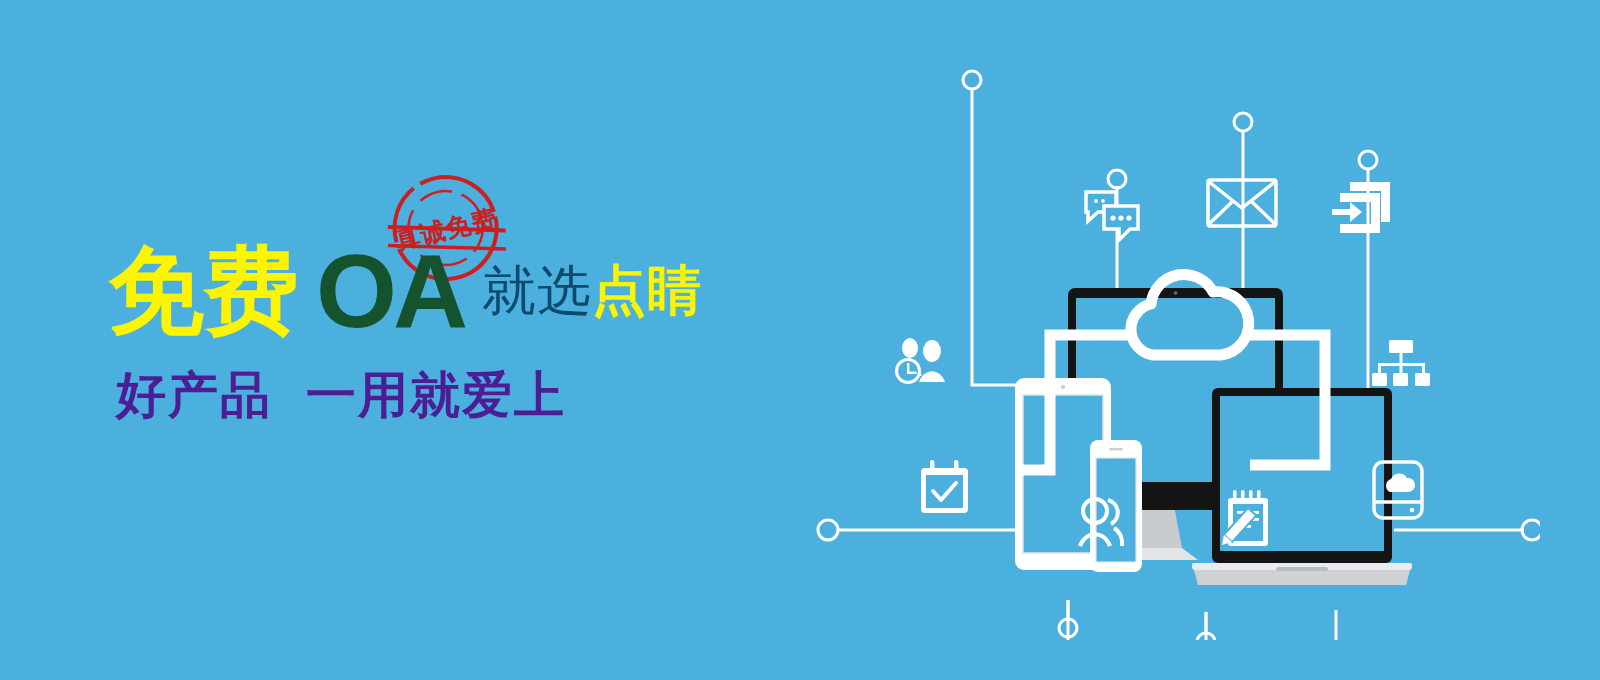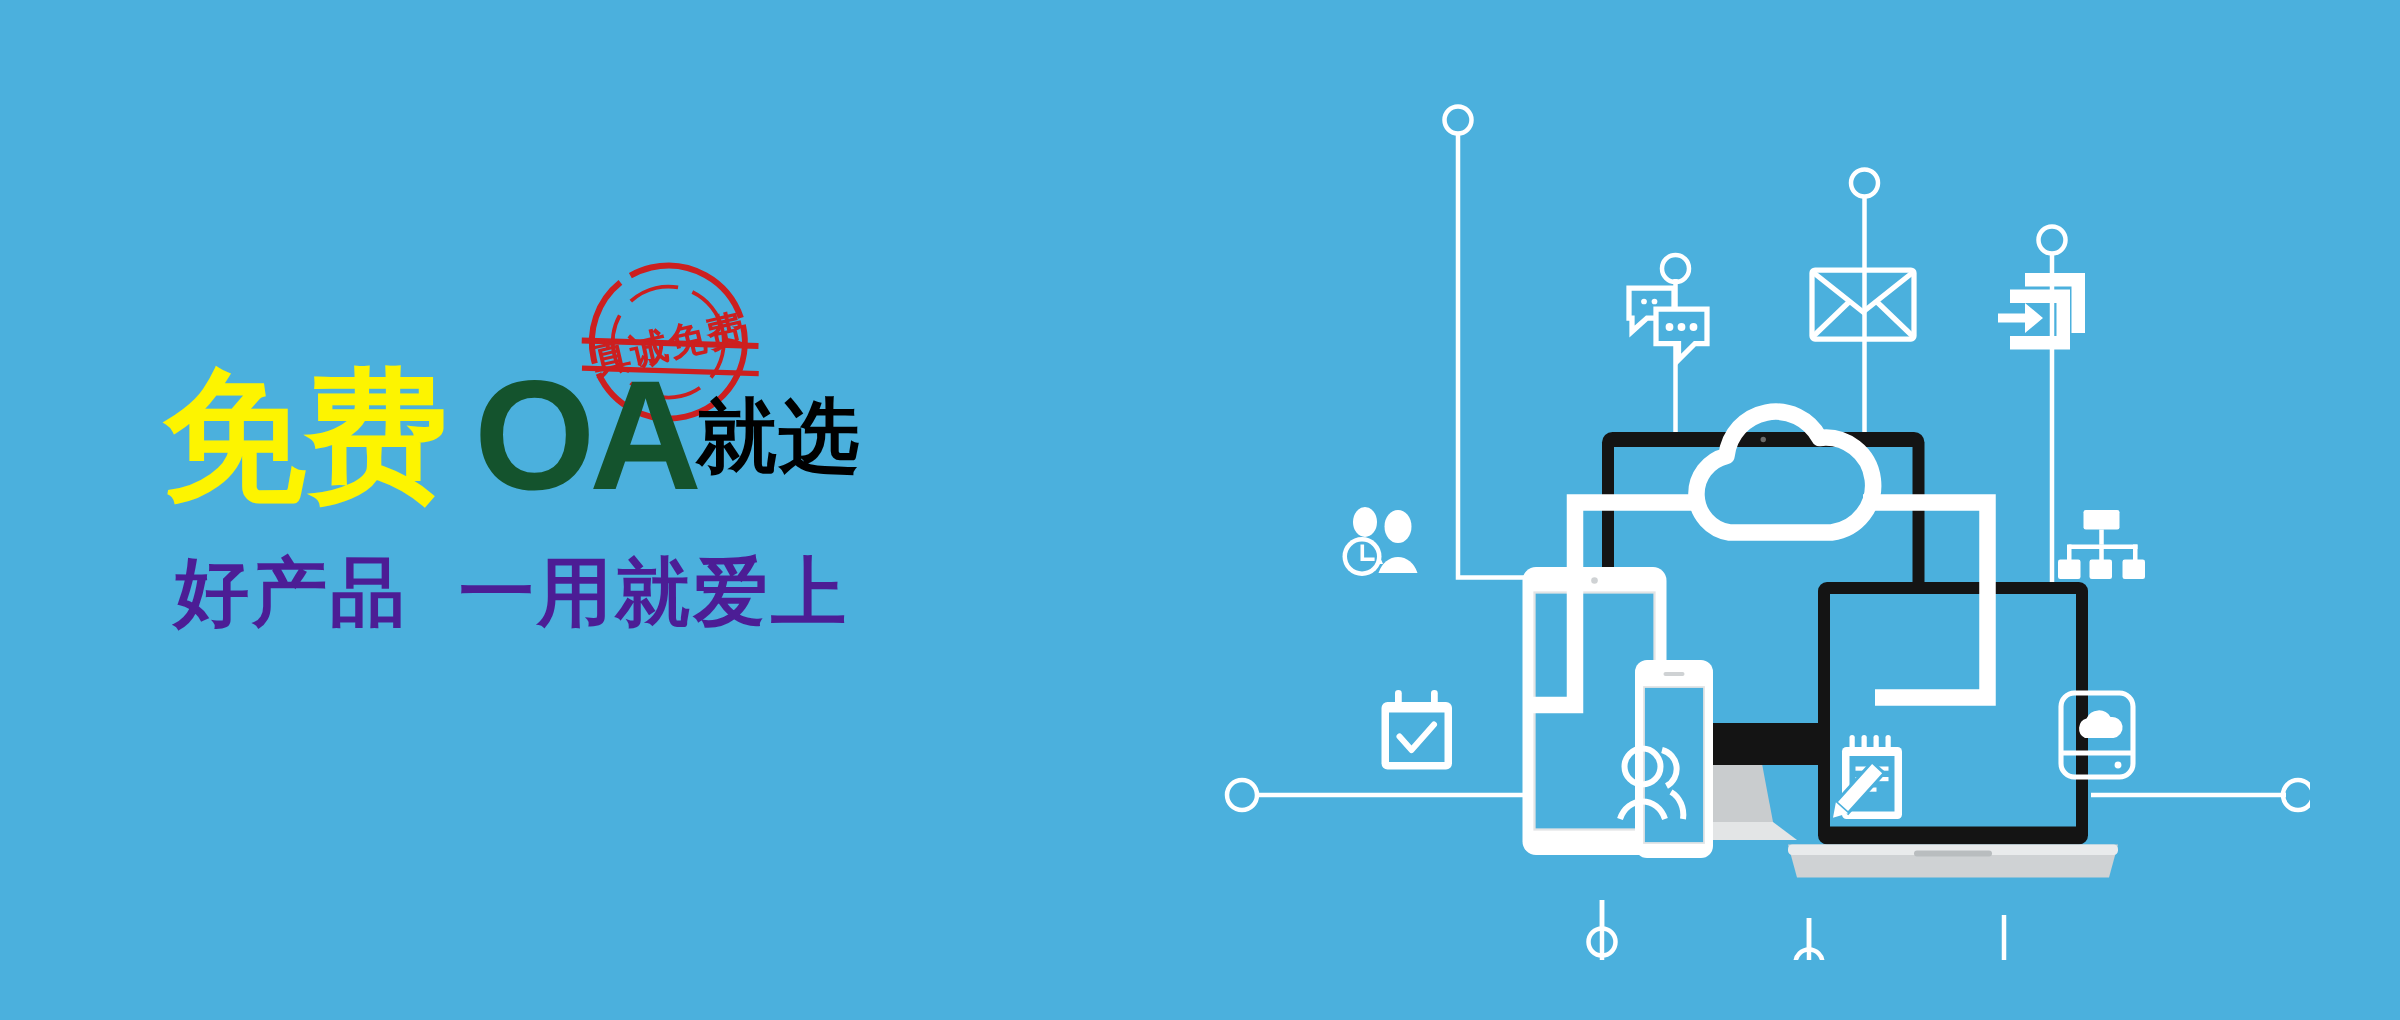--- a/index.html
+++ b/index.html
@@ -61,22 +61,23 @@
     line-height: 96px;
     font-weight: 700;
     color: #14532d;
     letter-spacing: -4px;
     margin-left: 18px;
     font-family: "Liberation Sans", "DejaVu Sans", sans-serif;
   }
   .hl-sub-white {
     font-size: 54px;
     line-height: 96px;
-    font-weight: 700;
-    color: #000000;
+    font-weight: 400;
+    color: #0c4a6e;
+    margin-left: 18px;
     letter-spacing: 1px;
     font-family: "DejaVu Sans", "Liberation Sans", sans-serif;
   }
   .hl-sub-yellow {
     font-size: 54px;
     line-height: 96px;
     font-weight: 700;
     color: #fdf400;
     letter-spacing: 1px;
     font-family: "DejaVu Sans", "Liberation Sans", sans-serif;
@@ -123,20 +124,21 @@
           <line x1="10" y1="62" x2="124" y2="92" stroke-width="3.5"></line>
         </g>
         <text x="70" y="68" font-family="DejaVu Sans, Liberation Sans, sans-serif" font-size="25" font-weight="700" fill="#cc1f1f" text-anchor="middle" letter-spacing="1">真诚免费</text>
       </svg>
     </div>
 
     <div id="headline-row">
       <span class="hl-big">免费</span>
       <span class="hl-oa">OA</span>
       <span class="hl-sub-white">就选</span>
+      <span class="hl-sub-yellow">点睛</span>
     </div>
 
     <div id="tagline">
       <span>好产品</span><span class="gap"></span><span>一用就爱上</span>
     </div>
   </div>
 
   <div id="illustration">
     <svg viewBox="0 0 760 600" xmlns="http://www.w3.org/2000/svg">
 

